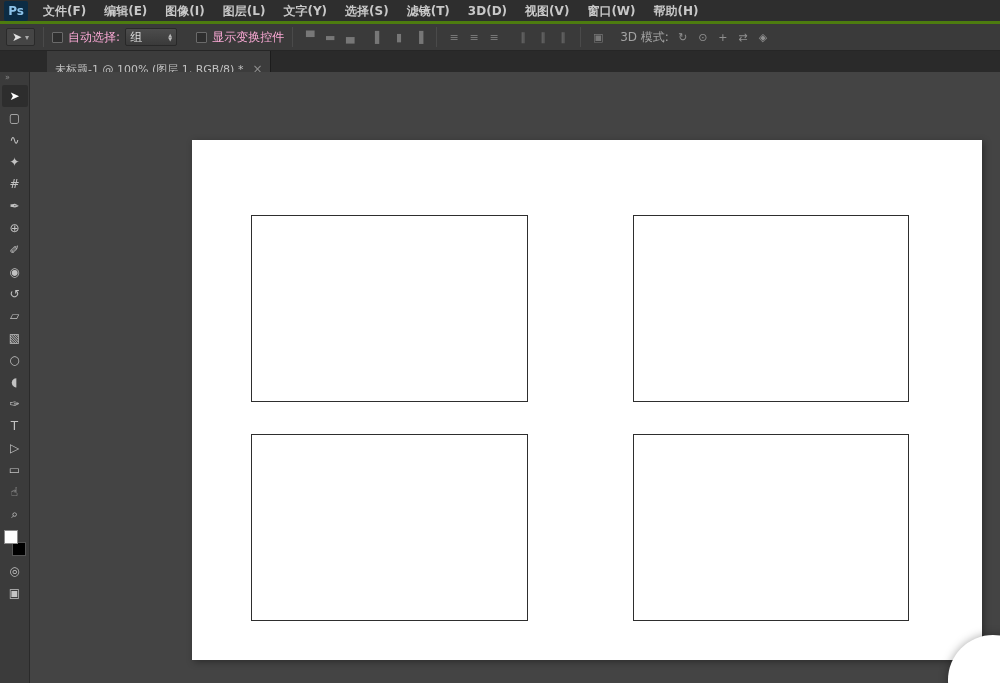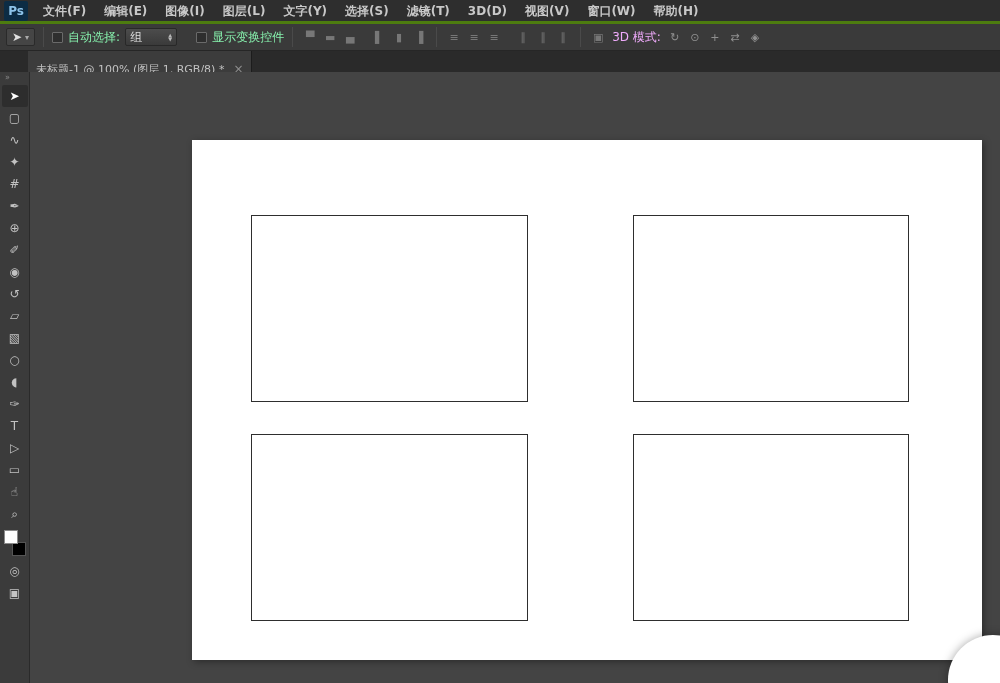--- a/index.html
+++ b/index.html
@@ -31,40 +31,40 @@
     display:flex; align-items:center; gap:5px; padding:0 6px; font-size:12px;
   }
   .tool-chip {
     display:flex; align-items:center; gap:3px; padding:1px 5px;
     border:1px solid #2a2a2a; border-radius:2px; background:#454545; color:#e0e0e0;
   }
   .chip-arrow { font-size:8px; color:#aaa; }
   .checkbox {
     width:11px; height:11px; border:1px solid #6a6a6a; background:#2e2e2e; border-radius:1px; flex:0 0 auto;
   }
-  .opt-label { color:#86efac; white-space:nowrap; }
+  .opt-label { color:#f9a8d4; white-space:nowrap; }
   .dropdown {
     display:flex; align-items:center; justify-content:space-between;
     width:52px; height:18px; padding:0 4px;
     border:1px solid #282828; border-radius:2px;
     background:linear-gradient(#4c4c4c,#3a3a3a); color:#ddd;
   }
   .spin { display:flex; flex-direction:column; line-height:4px; font-size:5px; color:#b8b8b8; }
   .vsep { width:1px; height:20px; background:#2b2b2b; border-right:1px solid #4a4a4a; margin:0 3px; flex:0 0 auto; }
   .icon-group { display:flex; gap:2px; }
   .opt-icon {
     width:18px; height:16px; display:flex; align-items:center; justify-content:center;
     color:#777; font-size:11px; border-radius:2px;
   }
   .opt-icon.dim3d { color:#909090; }
-  .label-3d { white-space:nowrap; color:#f0abfc; }
+  .label-3d { margin-left:8px; white-space:nowrap; color:#a3a3a3; }
 
   
   .tab-bar {
-    height:36px; background:#2a2a2a; display:flex; align-items:stretch; padding-left:28px;
+    height:36px; background:#2a2a2a; display:flex; align-items:stretch; padding-left:47px;
   }
   .doc-tab {
     background:#3c3c3c; border-right:1px solid #1c1c1c;
     display:flex; align-items:center; gap:9px; padding:0 8px;
     font-size:11px; color:#c2c2c2; white-space:nowrap;
   }
   .tab-close { color:#8e8e8e; font-size:12px; line-height:1; }
 
   
   .main { position:absolute; top:72px; left:0; right:0; bottom:0; display:flex; }

